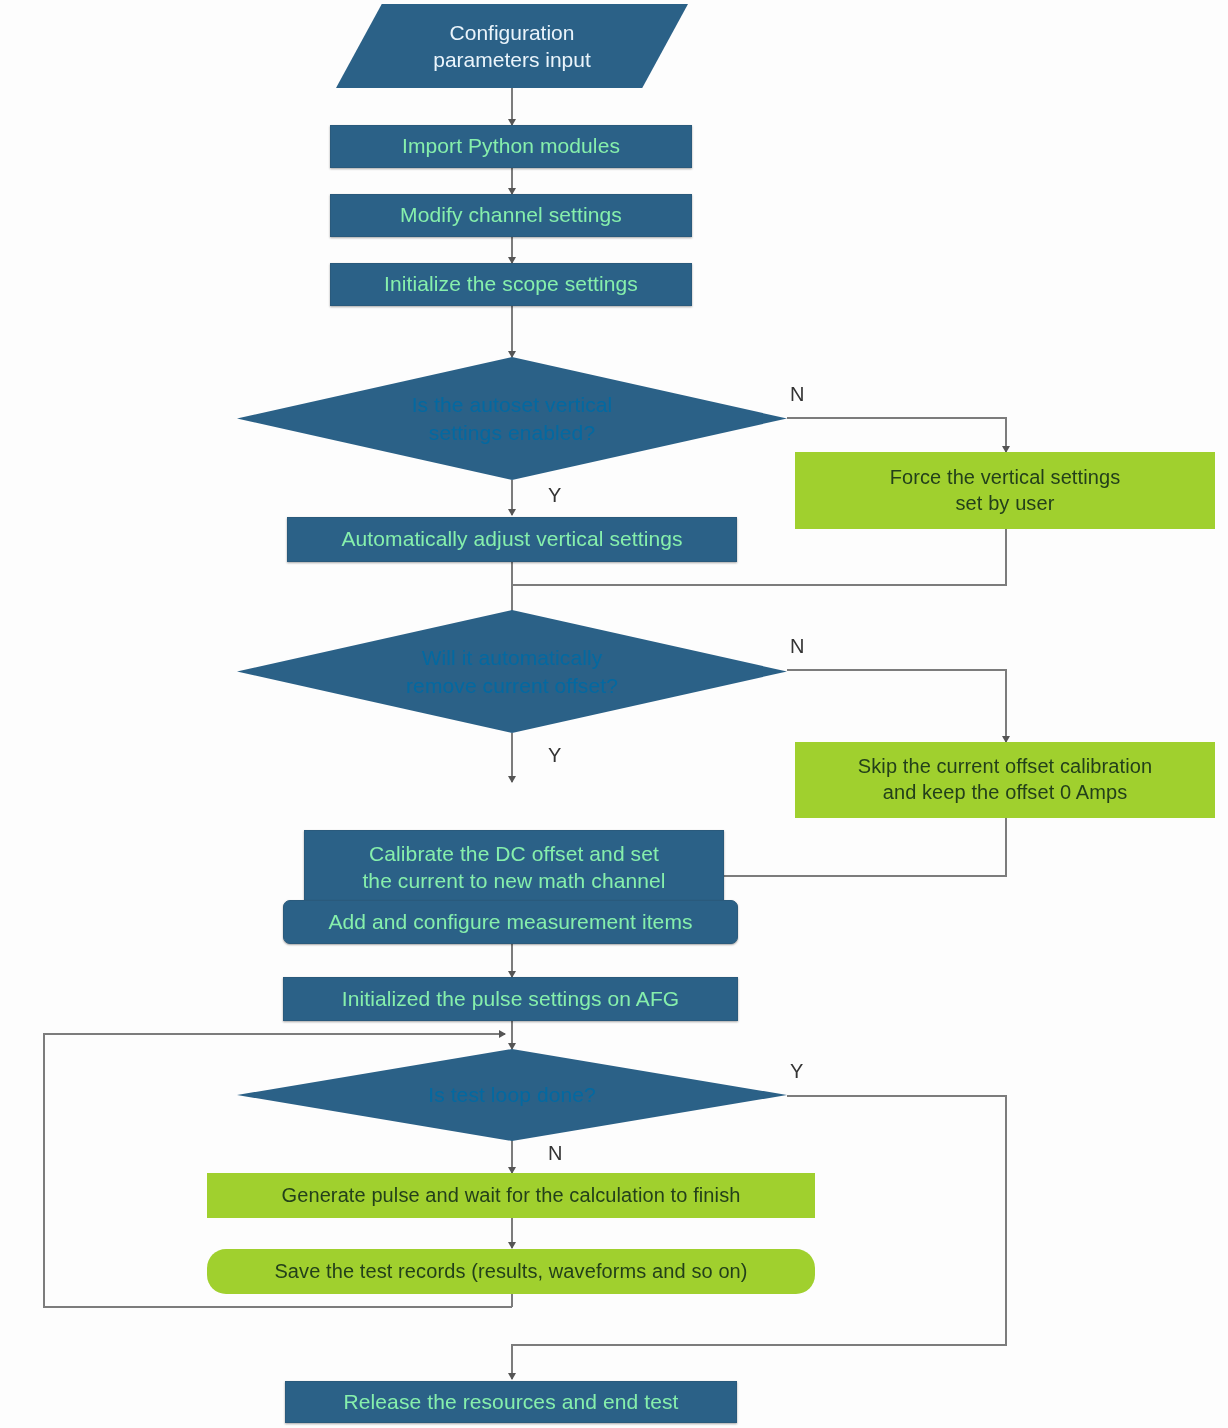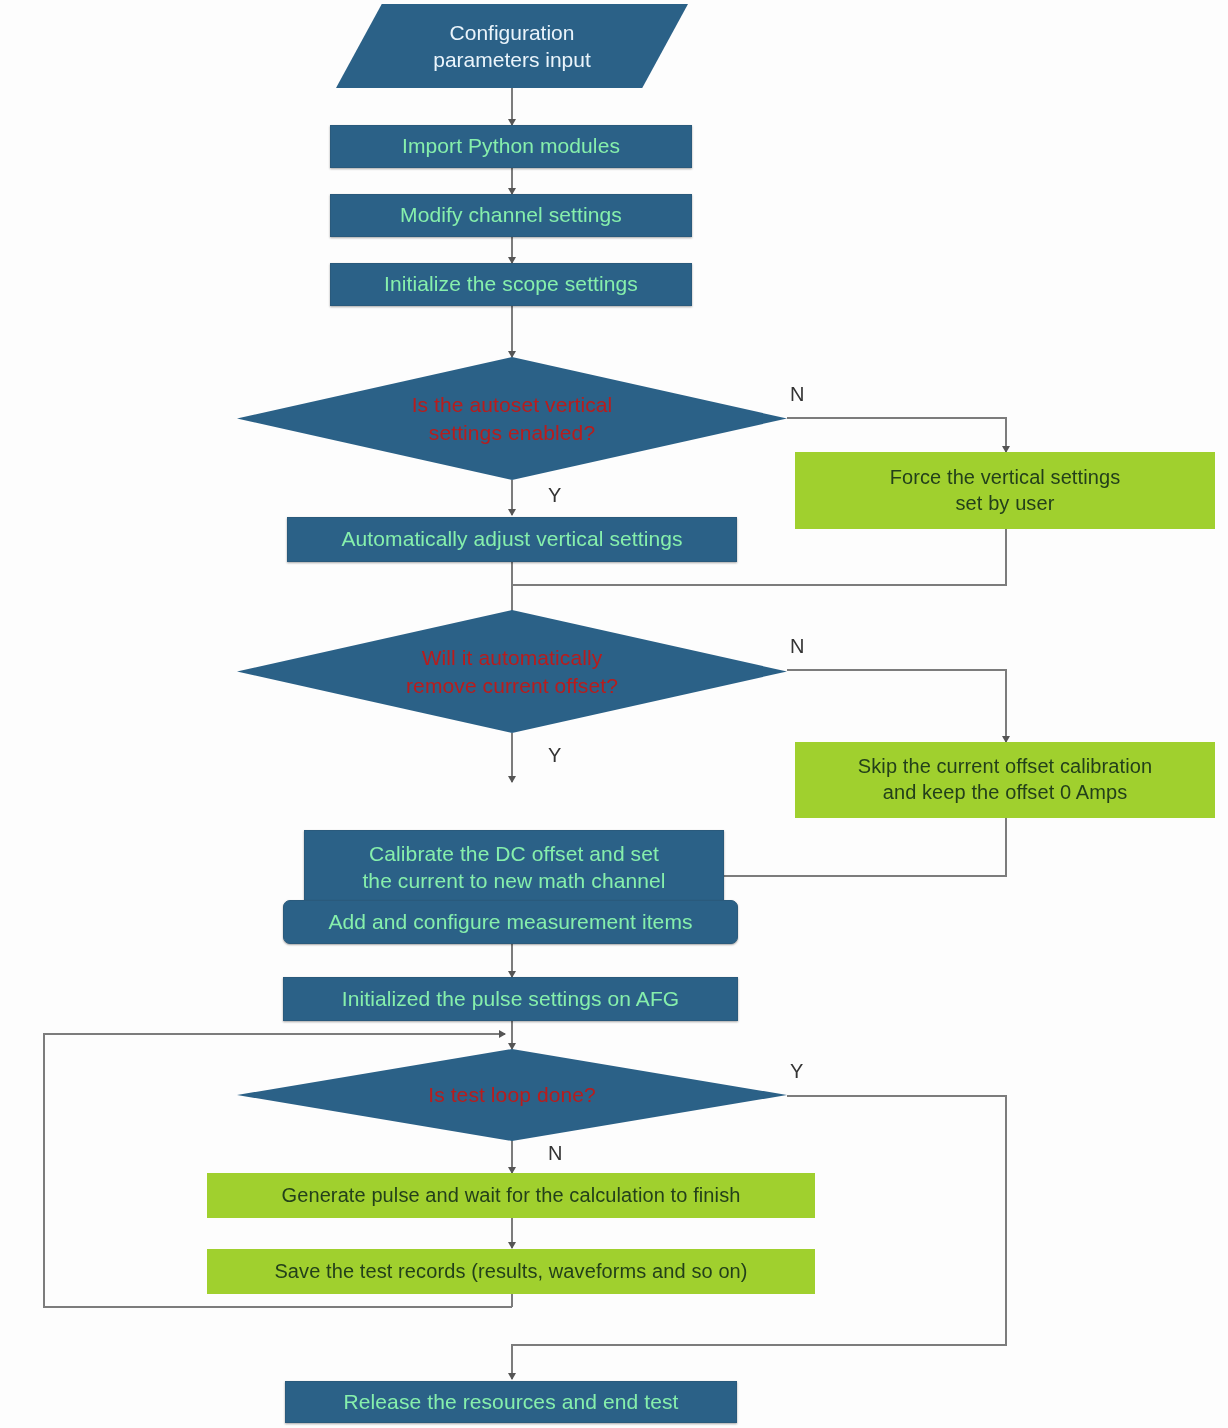--- a/index.html
+++ b/index.html
@@ -47,21 +47,21 @@
     -webkit-clip-path: polygon(50% 0%, 100% 50%, 50% 100%, 0% 50%);
     clip-path: polygon(50% 0%, 100% 50%, 50% 100%, 0% 50%);
   }
   .decision-text {
     position: absolute;
     inset: 0;
     display: flex;
     align-items: center;
     justify-content: center;
     text-align: center;
-    color: #b91c1c;
+    color: #0369a1;
     font-size: 21px;
     line-height: 1.3;
     letter-spacing: 0.1px;
   }
   .green {
     background: #a0d02e;
     color: #23401a;
     font-size: 20px;
   }
   .para-wrap {
@@ -248,21 +248,21 @@
   </div>
 
   <div class="lbl" style="left:790px; top:1060px;">Y</div>
 
   <div class="lbl" style="left:548px; top:1142px;">N</div>
 
   <div class="node green" style="left:207px; top:1173px; width:608px; height:45px;">
     <span>Generate pulse and wait for the calculation to finish</span>
   </div>
 
-  <div class="node green" style="left:207px; top:1249px; width:608px; height:45px;">
+  <div class="node green" style="left:207px; top:1249px; width:608px; height:45px;border-radius:19px;">
     <span>Save the test records (results, waveforms and so on)</span>
   </div>
 
   <div class="node proc" style="left:285px; top:1381px; width:452px; height:42px;justify-content:center;">
     <span>Release the resources and end test</span>
   </div>
 
 </div>
 
 </body></html>

